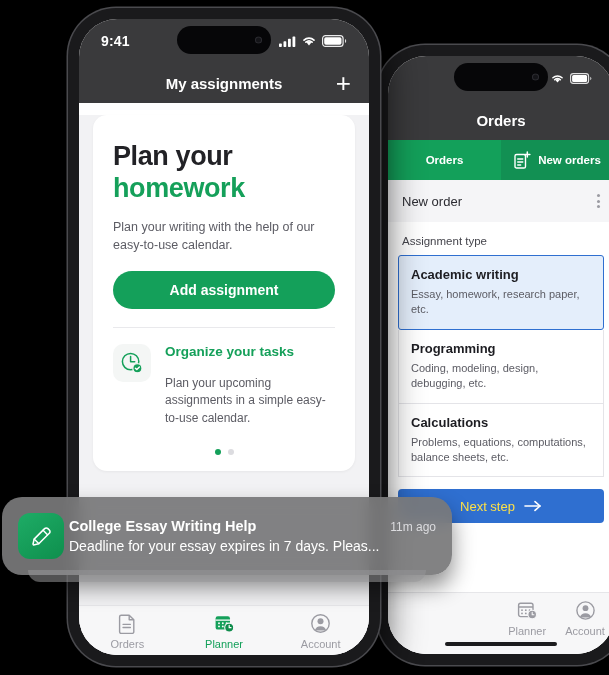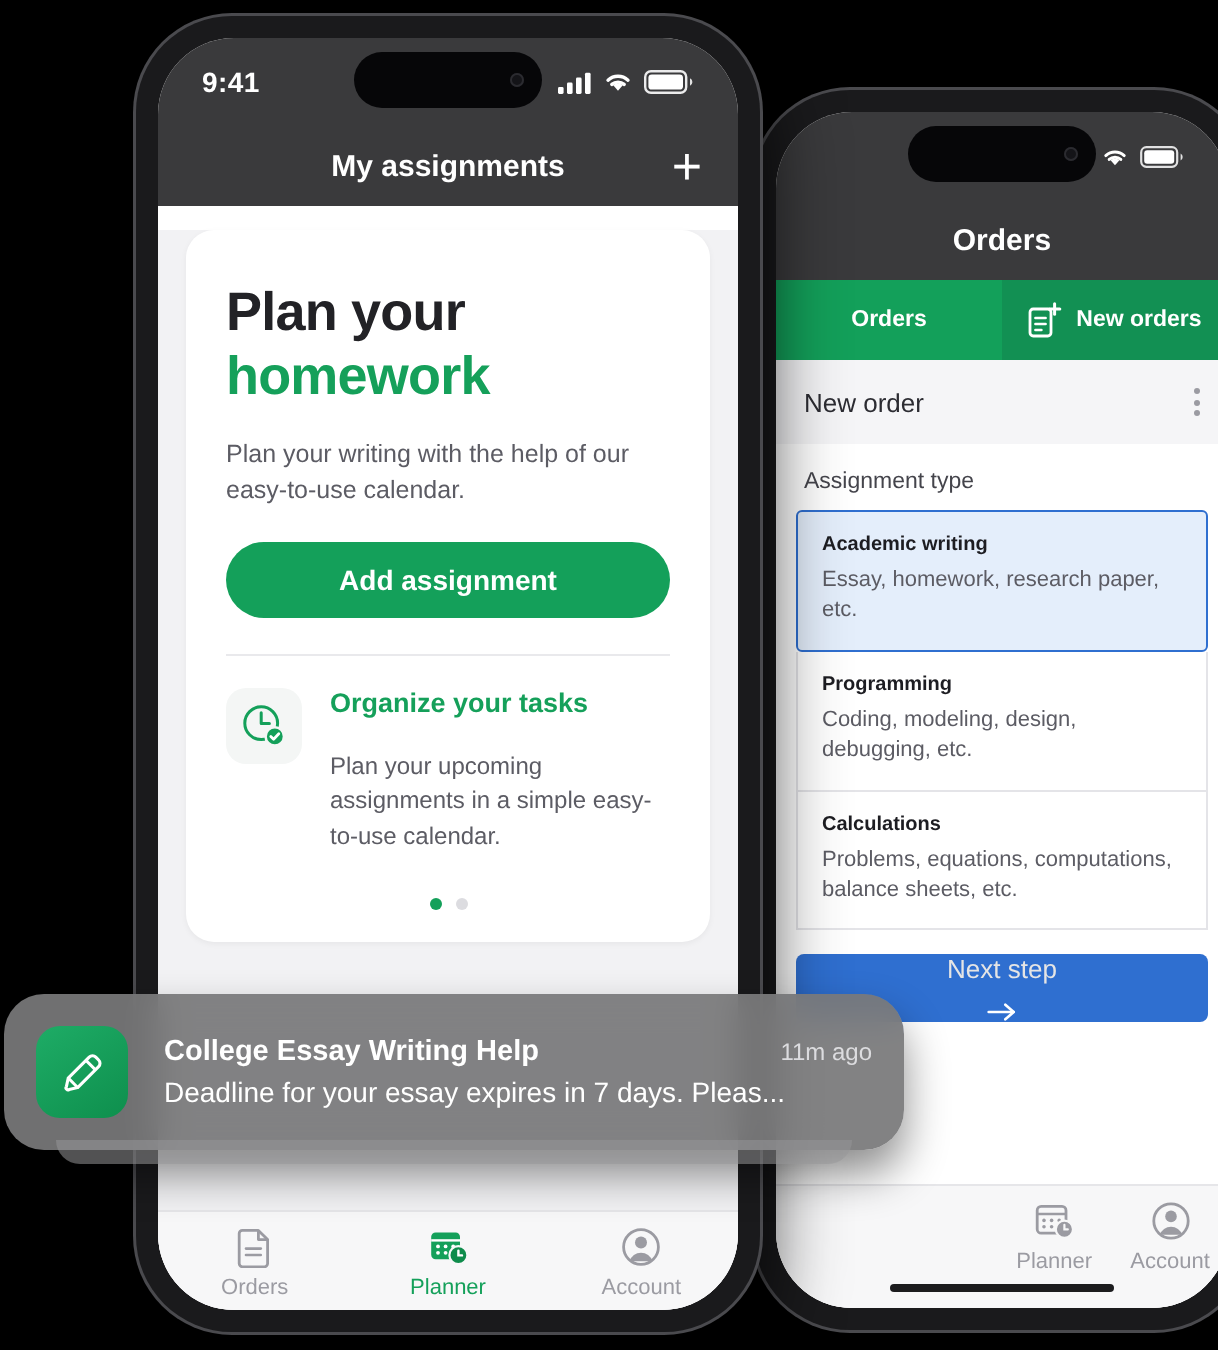--- a/index.html
+++ b/index.html
@@ -175,42 +175,41 @@
     border-top: none;
     padding: 11px 12px;
     background: #fff;
   }
   .opt:first-child { border-top: 1px solid #e4e4e8; }
   .opt.selected {
     background: #e4eefb;
     border: 1.6px solid #2f6fd0;
     border-radius: 3px;
   }
-  .opt-t { font-size: 10px; font-weight: bold; color: #1d1d22; }
+  .opt-t { font-size: 13px; font-weight: bold; color: #1d1d22; }
   .opt-d { margin-top: 5px; font-size: 11px; color: #5c5c64; line-height: 1.4; }
   .btn-next {
     margin: 12px 10px 0 10px;
-    background: #2f6fd0; color: #e5e5e5; border: none;
+    background: #2f6fd0; color: #fde047; border: none;
     height: 34px; width: calc(100% - 20px);
     border-radius: 4px;
     font-size: 13px; font-family: inherit;
     display: flex; align-items: center; justify-content: center; gap: 9px;
     cursor: pointer;
-    flex-direction: column;
   }
 
   
   #notification {
     position: absolute;
     left: 2px; top: 497px;
     width: 450px; height: 78px;
     background: rgba(120,120,122,.93);
     border-radius: 20px;
     display: flex; align-items: center;
-    padding: 0 16px; gap: 18px;
+    padding: 0 16px; gap: 5px;
     z-index: 5;
     box-shadow: 0 12px 22px rgba(0,0,0,.45);
     backdrop-filter: blur(8px);
   }
   #notification::after {
     content: ""; position: absolute;
     left: 26px; right: 26px; bottom: -7px; height: 12px;
     background: rgba(150,150,152,.55);
     border-radius: 0 0 16px 16px;
     z-index: -1;

